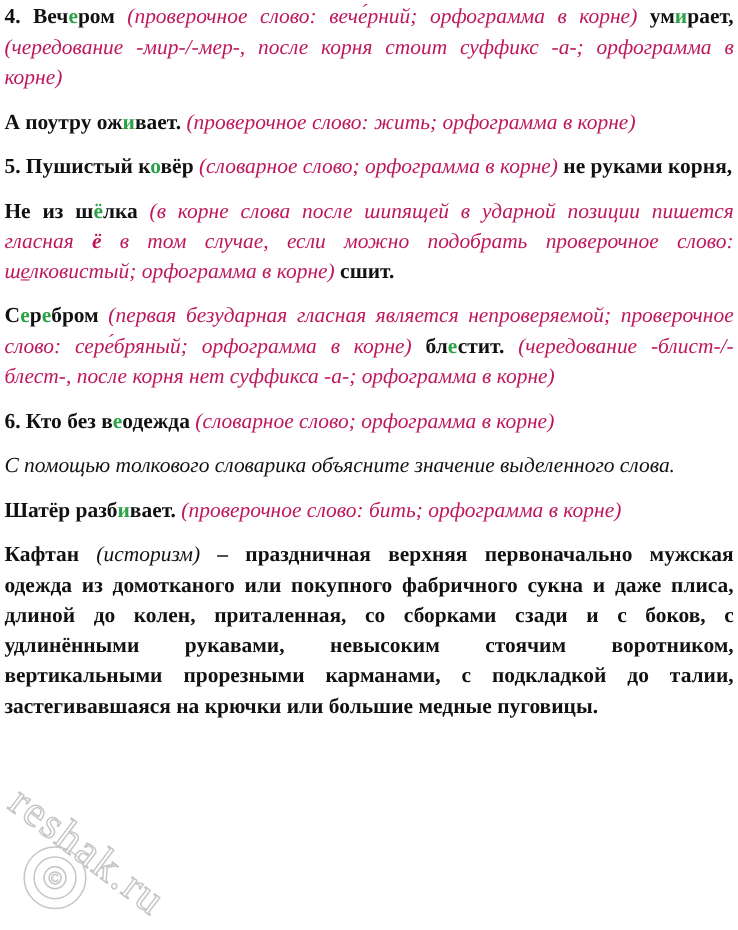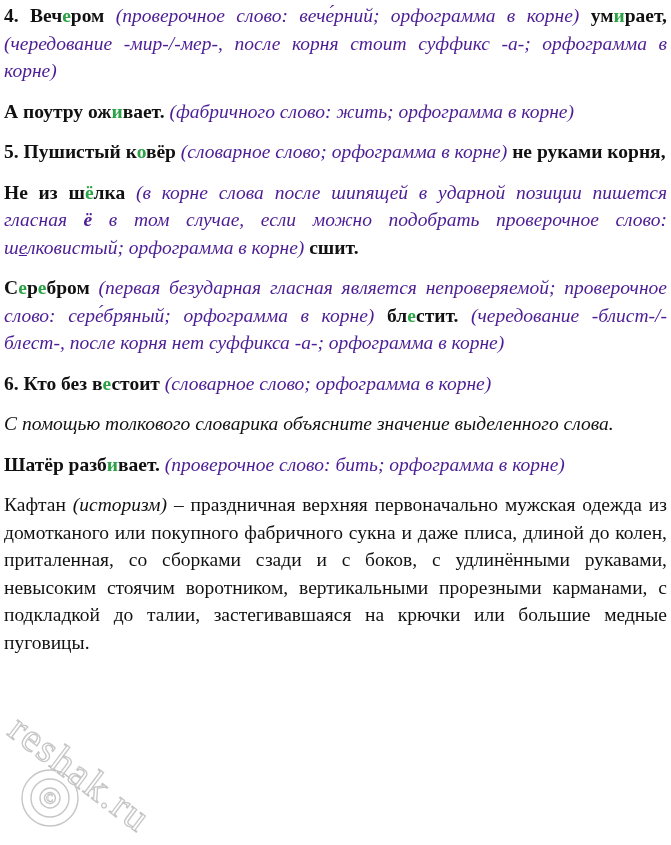--- a/index.html
+++ b/index.html
@@ -16,45 +16,45 @@
     position:relative;
     z-index:1;
   }
   p.para{
     margin:0 0 13px 0;
     font-size:19.5px;
     line-height:27.5px;
     text-align:justify;
   }
   
-  .r{font-weight:400;}
+  .r{font-weight:700;}
   .b{font-weight:700;}
   .g{color:#2ba245;}
-  .a{color:#4c1d95;font-style:italic;}
+  .a{color:#be185d;font-style:italic;}
   .i{font-style:italic;}
   .u{text-decoration:underline;}
   
   .watermark{
     position:absolute;
     left:-8px;top:686px;
     width:230px;height:160px;
     z-index:2;
     pointer-events:none;
   }
 </style>
 </head>
 <body>
 
 <div class="doc">
     <p class="para"><span class="b">4. Веч</span><span class="b g">е</span><span class="b">ром </span><span class="a">(проверочное слово: вече́рний; орфограмма в корне) </span><span class="b">ум</span><span class="b g">и</span><span class="b">рает, </span><span class="a">(чередование -мир-/-мер-, после корня стоит суффикс -а-; орфограмма в корне)</span></p>
-    <p class="para"><span class="b">А поутру ож</span><span class="b g">и</span><span class="b">вает. </span><span class="a">(фабричного слово: жить; орфограмма в корне)</span></p>
+    <p class="para"><span class="b">А поутру ож</span><span class="b g">и</span><span class="b">вает. </span><span class="a">(проверочное слово: жить; орфограмма в корне)</span></p>
     <p class="para"><span class="b">5. Пушистый к</span><span class="b g">о</span><span class="b">вёр </span><span class="a">(словарное слово; орфограмма в корне) </span><span class="b">не руками корня,</span></p>
     <p class="para"><span class="b">Не из ш</span><span class="b g">ё</span><span class="b">лка </span><span class="a">(в корне слова после шипящей в ударной позиции пишется гласная </span><span class="a b">ё</span><span class="a"> в том случае, если можно подобрать проверочное слово: ш</span><span class="a u">е</span><span class="a">лковистый; орфограмма в корне) </span><span class="b">сшит.</span></p>
     <p class="para"><span class="b">С</span><span class="b g">е</span><span class="b">р</span><span class="b g">е</span><span class="b">бром </span><span class="a">(первая безударная гласная является непроверяемой; проверочное слово: сере́бряный; орфограмма в корне) </span><span class="b">бл</span><span class="b g">е</span><span class="b">стит. </span><span class="a">(чередование -блист-/-блест-, после корня нет суффикса -а-; орфограмма в корне)</span></p>
-    <p class="para"><span class="b">6. Кто без в</span><span class="b g">е</span><span class="b">стоит </span><span class="a">(словарное слово; орфограмма в корне)</span></p>
+    <p class="para"><span class="b">6. Кто без в</span><span class="b g">е</span><span class="b">одежда </span><span class="a">(словарное слово; орфограмма в корне)</span></p>
     <p class="para"><span class="i">С помощью толкового словарика объясните значение выделенного слова.</span></p>
     <p class="para"><span class="b">Шатёр разб</span><span class="b g">и</span><span class="b">вает. </span><span class="a">(проверочное слово: бить; орфограмма в корне)</span></p>
     <p class="para"><span class="r">Кафтан </span><span class="i">(историзм)</span><span class="r"> – праздничная верхняя первоначально мужская одежда из домотканого или покупного фабричного сукна и даже плиса, длиной до колен, приталенная, со сборками сзади и с боков, с удлинёнными рукавами, невысоким стоячим воротником, вертикальными прорезными карманами, с подкладкой до талии, застегивавшаяся на крючки или большие медные пуговицы.</span></p>
   </div>
 
 <svg class="watermark" width="230" height="160" viewBox="0 0 230 160" xmlns="http://www.w3.org/2000/svg">
   <g fill="none" stroke="#c6c6c6" stroke-width="1.4">
     <circle cx="58" cy="112" r="28"></circle>
     <circle cx="58" cy="112" r="19"></circle>
     <circle cx="58" cy="112" r="10"></circle>

